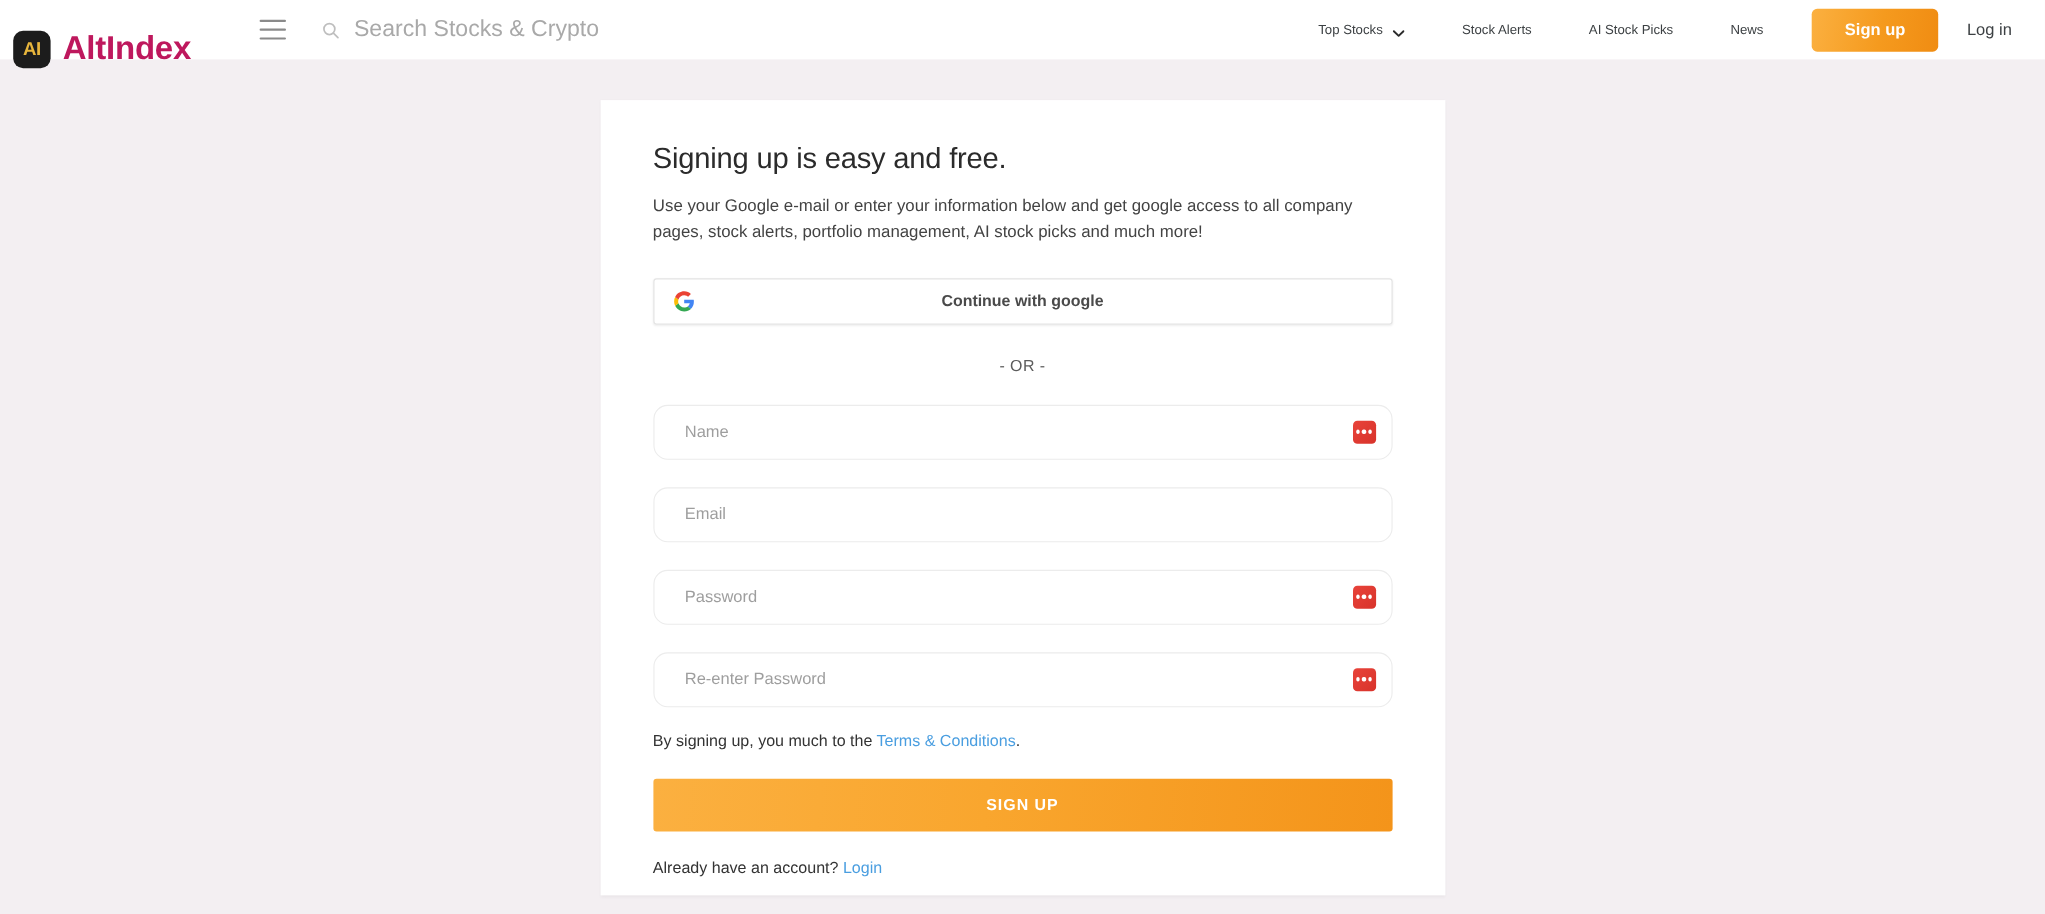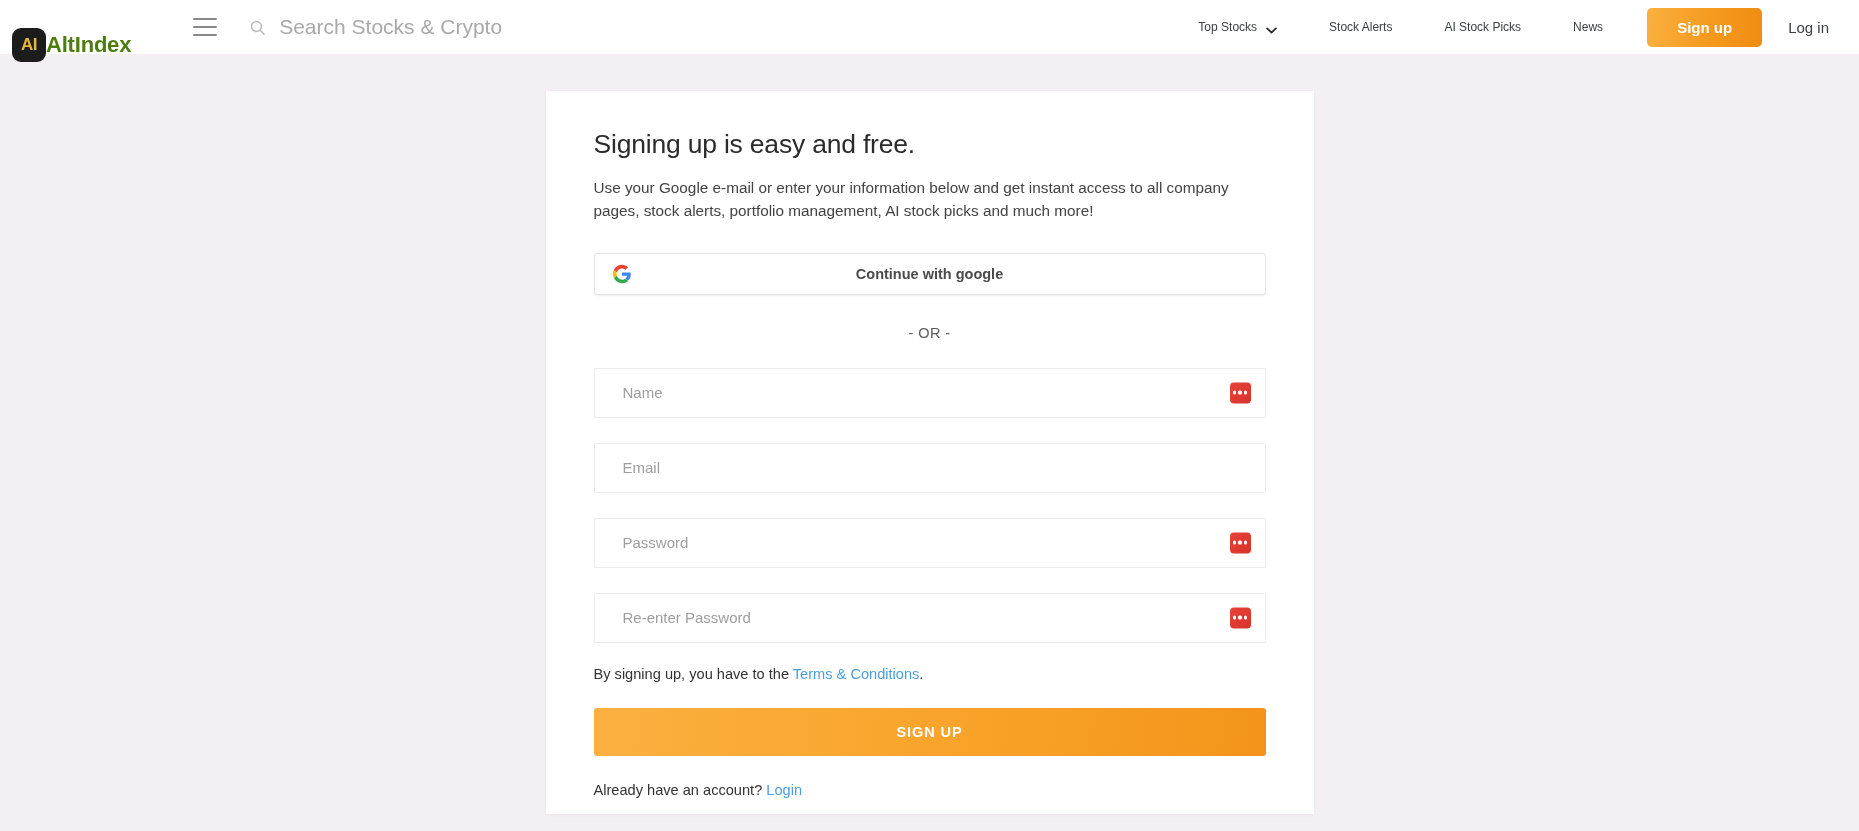--- a/index.html
+++ b/index.html
@@ -24,21 +24,21 @@
     display: flex;
     align-items: center;
     padding: 0 22px 0 12px;
     position: relative;
     z-index: 20;
   }
 
   .brand {
     display: flex;
     align-items: center;
-    gap: 0;
+    gap: 11px;
     cursor: pointer;
     flex: 0 0 auto;
     margin-top: 36px;
   }
 
   .logo-mark {
     width: 34px;
     height: 34px;
     border-radius: 9px;
     background: #1c1c1c;
@@ -46,23 +46,23 @@
     align-items: center;
     justify-content: center;
     font-size: 17px;
     font-weight: bold;
     color: #e7b53c;
     letter-spacing: -0.5px;
     font-family: "Liberation Sans", sans-serif;
   }
 
   .brand-name {
-    font-size: 22px;
+    font-size: 30px;
     font-weight: 600;
-    color: #4d7c0f;
+    color: #be185d;
     letter-spacing: -0.2px;
   }
 
   .hamburger {
     margin-left: 62px;
     width: 24px;
     height: 18px;
     display: flex;
     flex-direction: column;
     justify-content: space-between;
@@ -230,21 +230,21 @@
   
   .field {
     position: relative;
     margin-bottom: 25px;
   }
 
   .field input {
     width: 100%;
     height: 50px;
     border: 1px solid #ececec;
-    border-radius: 1px;
+    border-radius: 13px;
     outline: none;
     background: #fff;
     font-family: "Liberation Sans", sans-serif;
     font-size: 15px;
     color: #333;
     padding: 0 54px 0 28px;
   }
   .field input::placeholder { color: #9e9e9e; }
 
   .pw-manager-icon {
@@ -360,21 +360,21 @@
   </div>
 </div>
 
 <div class="page">
 
   <div class="card">
     <div class="card-inner">
 
       <div class="card-title">Signing up is easy and free.</div>
 
-      <div class="card-sub">Use your Google e-mail or enter your information below and get instant access to all company pages, stock alerts, portfolio management, AI stock picks and much more!</div>
+      <div class="card-sub">Use your Google e-mail or enter your information below and get google access to all company pages, stock alerts, portfolio management, AI stock picks and much more!</div>
 
       
       <div class="google-btn">
         <svg class="google-logo" viewBox="0 0 48 48">
           <path fill="#4285F4" d="M45.1 24.5c0-1.6-.1-2.8-.4-4H24v7.6h12.1c-.2 2-1.6 5-4.5 7l6.9 5.3c4.1-3.8 6.6-9.4 6.6-15.9z"></path>
           <path fill="#34A853" d="M24 46c6 0 11-2 14.6-5.4l-6.9-5.3c-1.9 1.3-4.4 2.2-7.6 2.2-5.8 0-10.8-3.9-12.5-9.3l-7.2 5.5C7.9 41 15.4 46 24 46z"></path>
           <path fill="#FBBC05" d="M11.5 28.2c-.5-1.3-.7-2.7-.7-4.2s.3-2.9.7-4.2l-7.2-5.6C2.8 17.1 2 20.4 2 24s.8 6.9 2.3 9.8l7.2-5.6z"></path>
           <path fill="#EA4335" d="M24 10.5c4.1 0 6.9 1.8 8.5 3.3l6.1-6C34.9 4.3 30 2 24 2 15.4 2 7.9 7 4.3 14.2l7.2 5.6c1.7-5.4 6.7-9.3 12.5-9.3z"></path>
         </svg>
         <div class="google-label">Continue with google</div>
@@ -410,21 +410,21 @@
       
       <div class="field">
         <input type="password" placeholder="Re-enter Password" style="">
         <div class="pw-manager-icon">
           <i></i>
           <i></i>
           <i></i>
         </div>
       </div>
 
-      <div class="terms"><span>By signing up, you have to the </span><a>Terms &amp; Conditions</a><span>.</span></div>
+      <div class="terms"><span>By signing up, you much to the </span><a>Terms &amp; Conditions</a><span>.</span></div>
 
       <button class="btn-submit">SIGN UP</button>
 
       <div class="already"><span>Already have an account? </span><a>Login</a></div>
 
     </div>
   </div>
 </div>
 
 </body></html>

